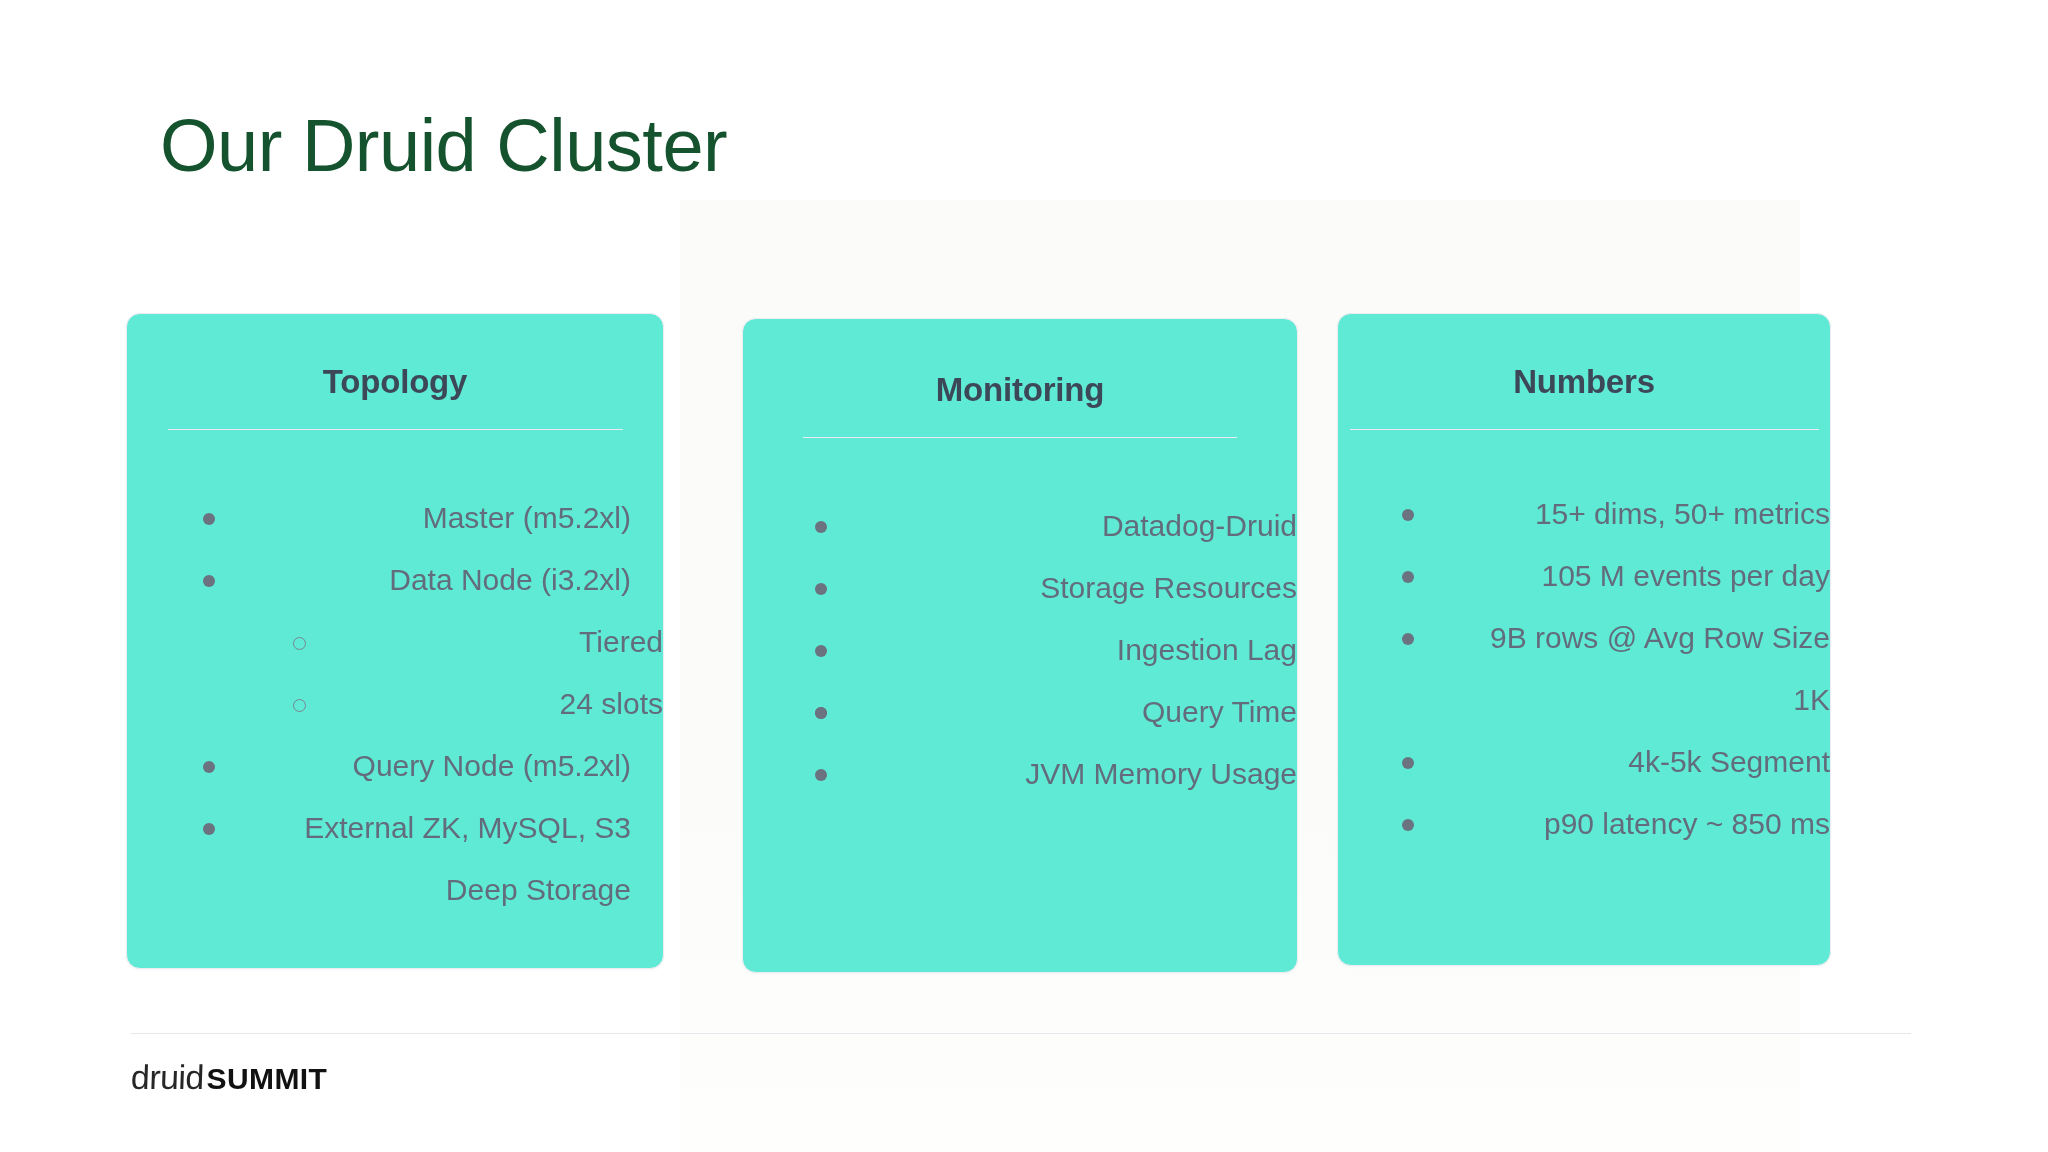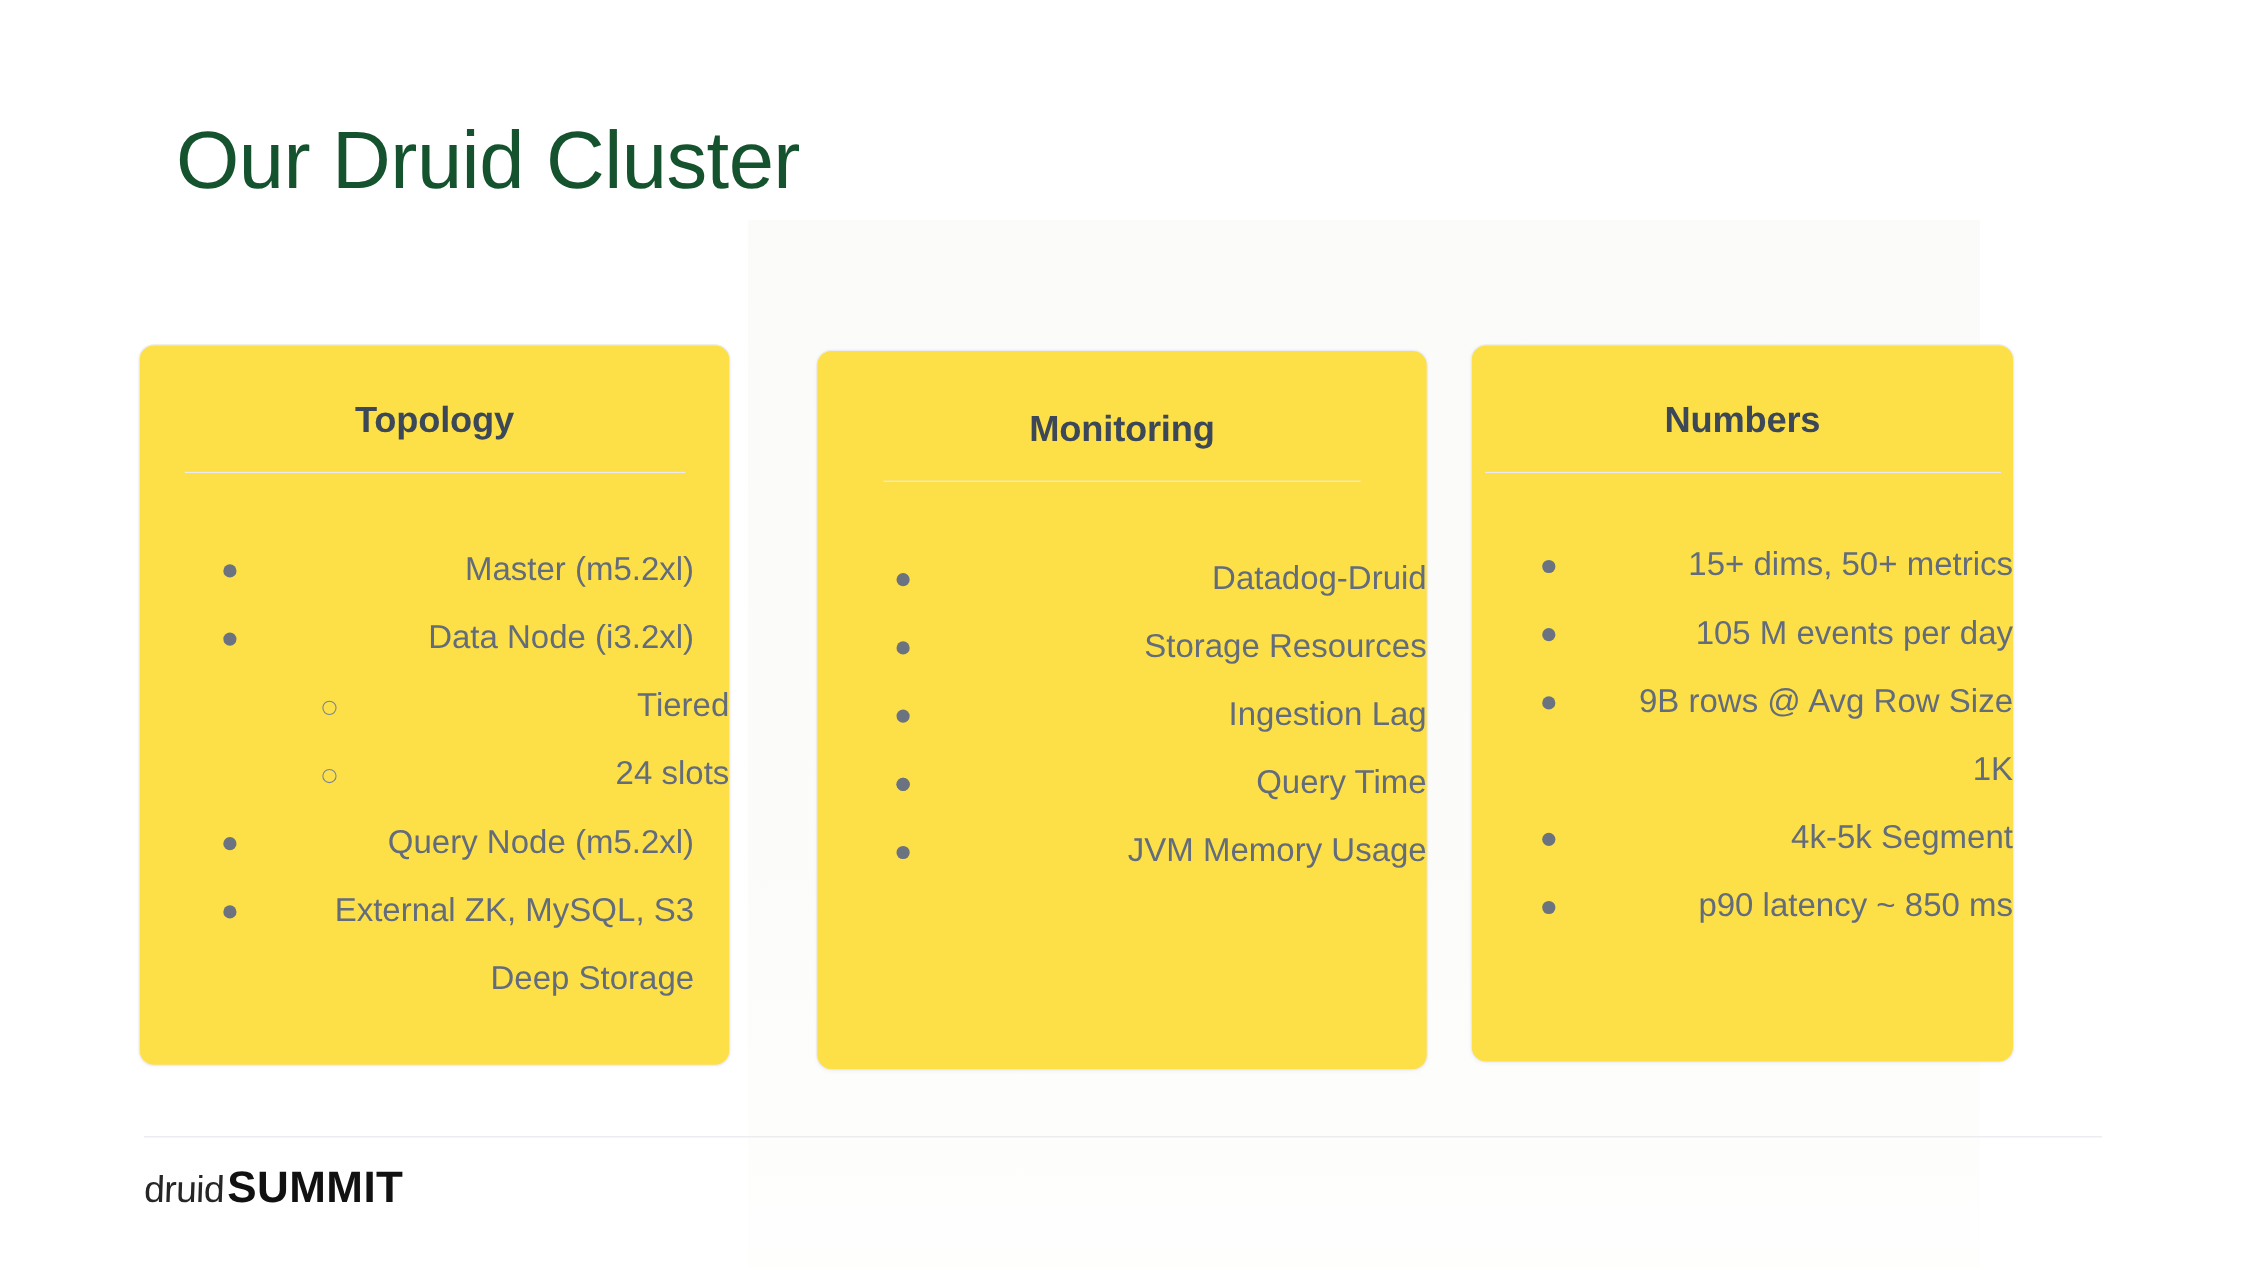--- a/index.html
+++ b/index.html
@@ -42,21 +42,21 @@
     line-height: 1.1;
     font-weight: 400;
     color: #14532d;
     letter-spacing: -0.5px;
     white-space: nowrap;
   }
 
   
   .card {
     position: absolute;
-    background: #fde047;
+    background: #5eead4;
     border: 1px solid #ececf2;
     border-radius: 14px;
     box-shadow: 0 1px 3px rgba(60, 60, 90, 0.045);
     box-sizing: border-box;
   }
   #card-0 { left: 126px;  top: 313px; width: 538px; height: 656px; }
   #card-1 { left: 742px;  top: 318px; width: 556px; height: 655px; }
   #card-2 { left: 1337px; top: 313px; width: 494px; height: 653px; }
 
   .card-heading {
@@ -141,21 +141,21 @@
     white-space: nowrap;
   }
   .logo-druid {
     font-size: 34px;
     font-weight: 400;
     color: #262626;
     letter-spacing: -0.6px;
     transform: skewX(-2deg);
   }
   .logo-summit {
-    font-size: 40px;
+    font-size: 30px;
     font-weight: bold;
     color: #111111;
     letter-spacing: 0.4px;
     margin-left: 3px;
   }
 </style>
 </head>
 <body>
 
 <div class="slide">

